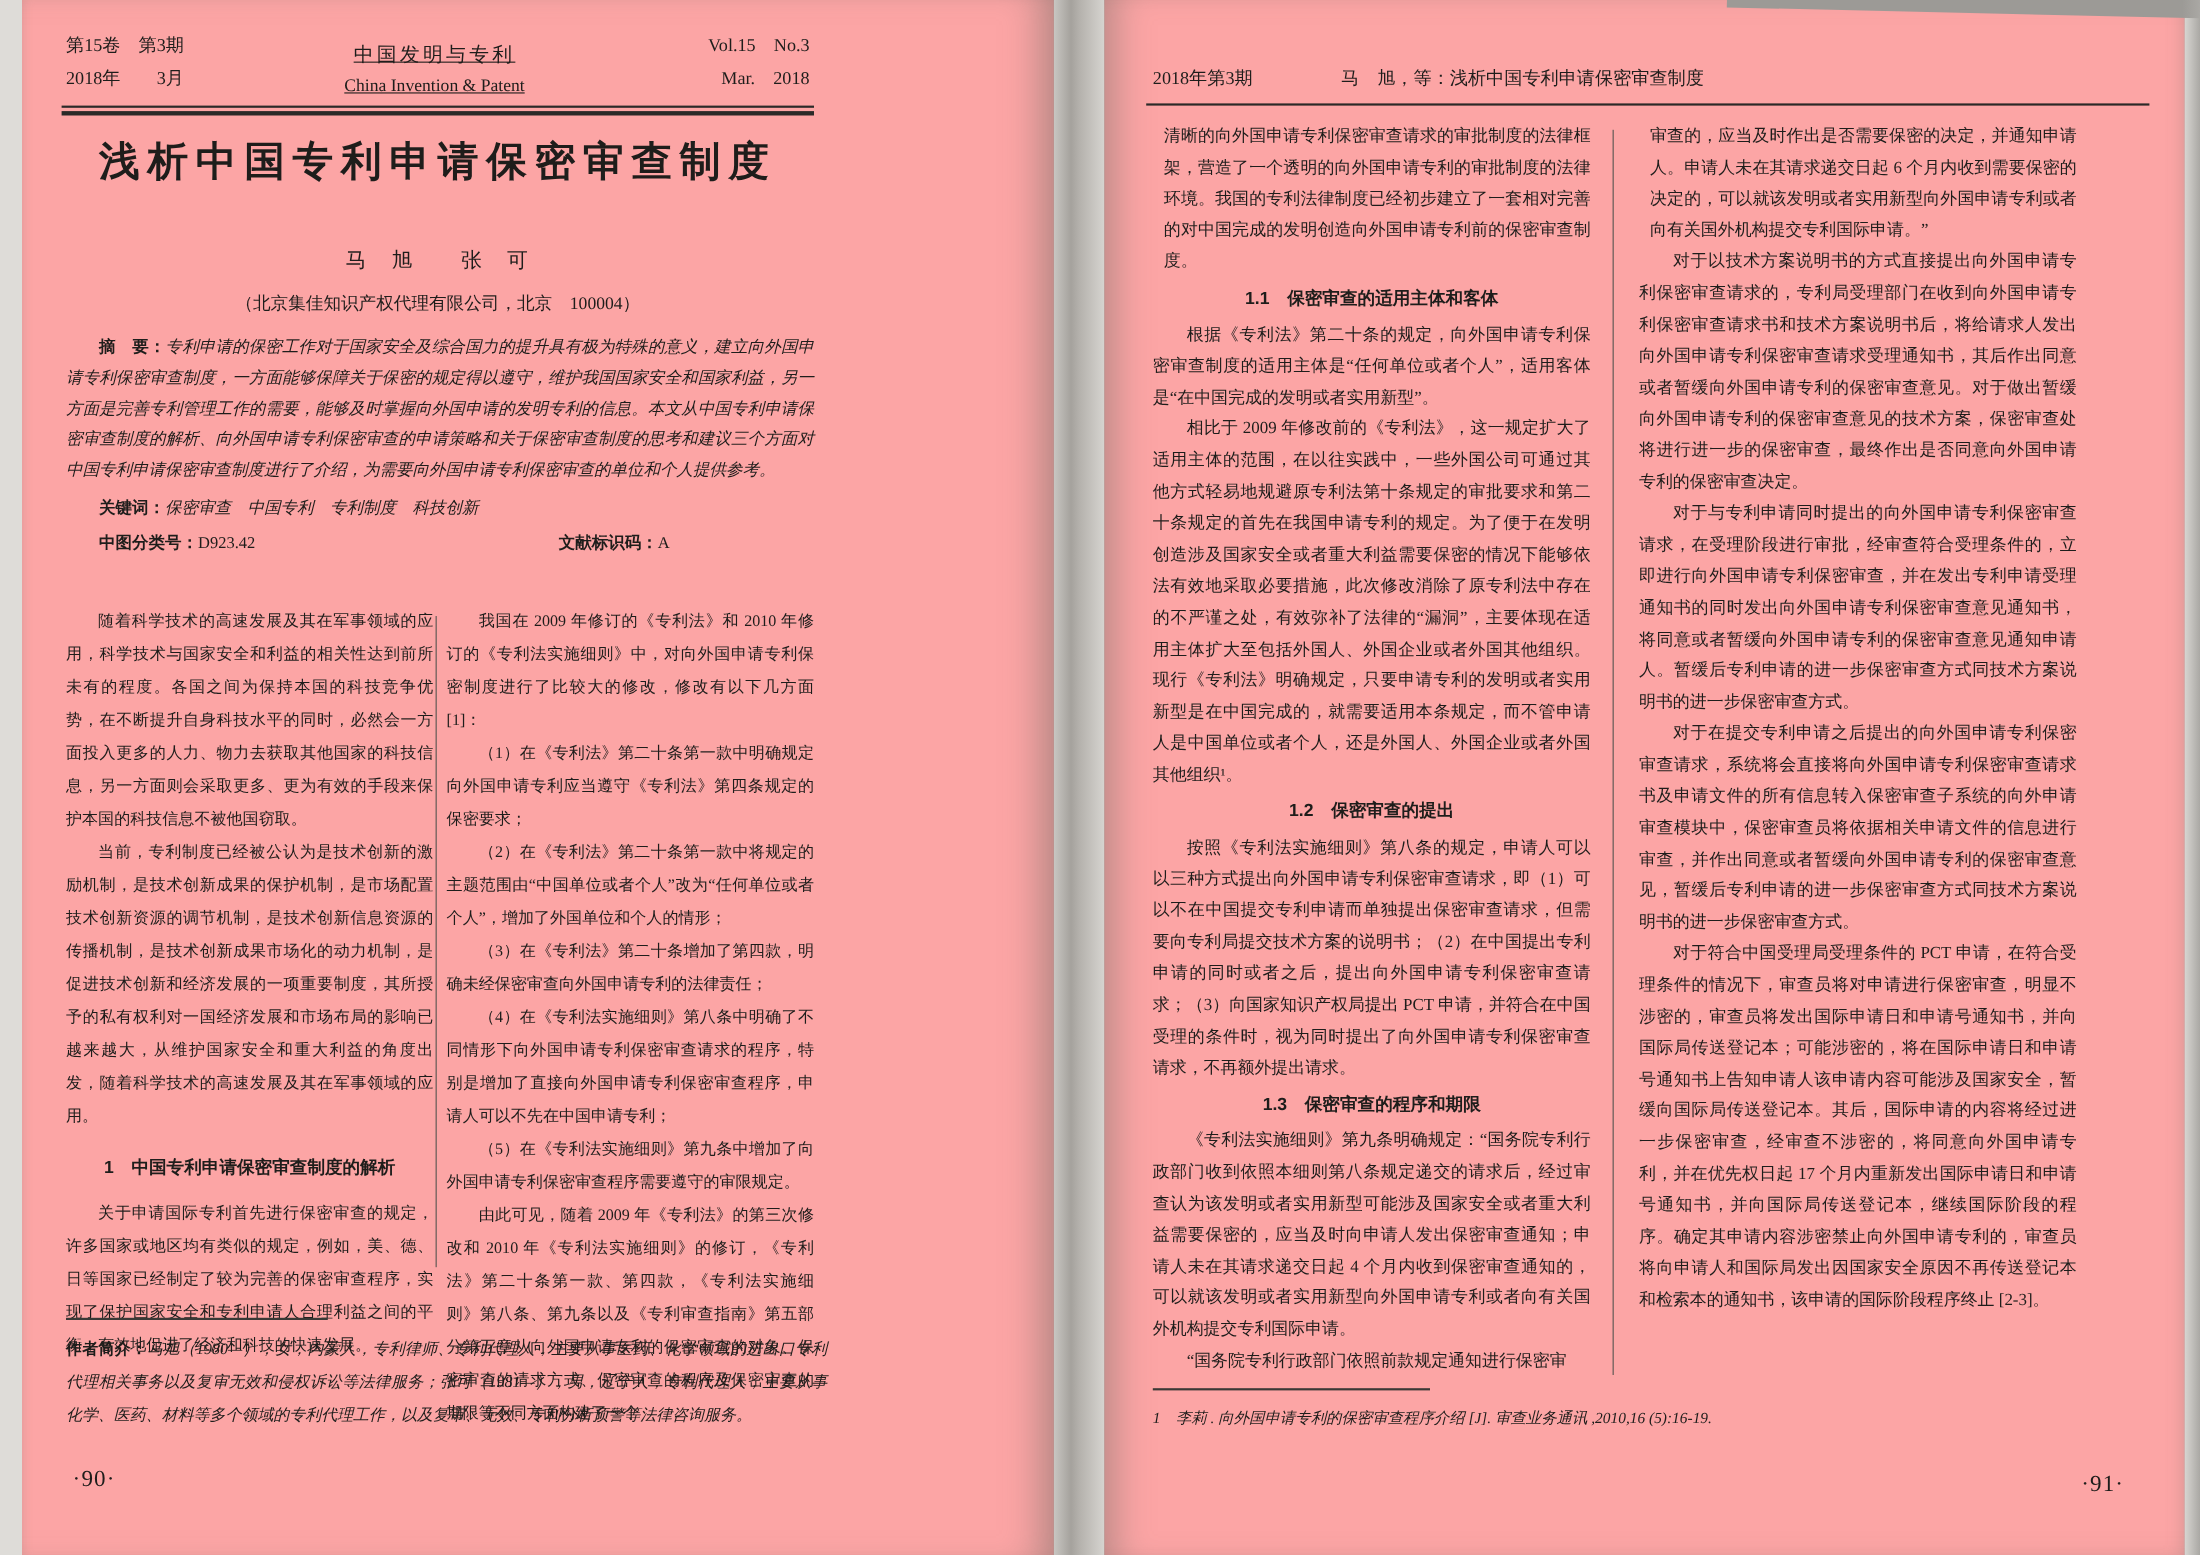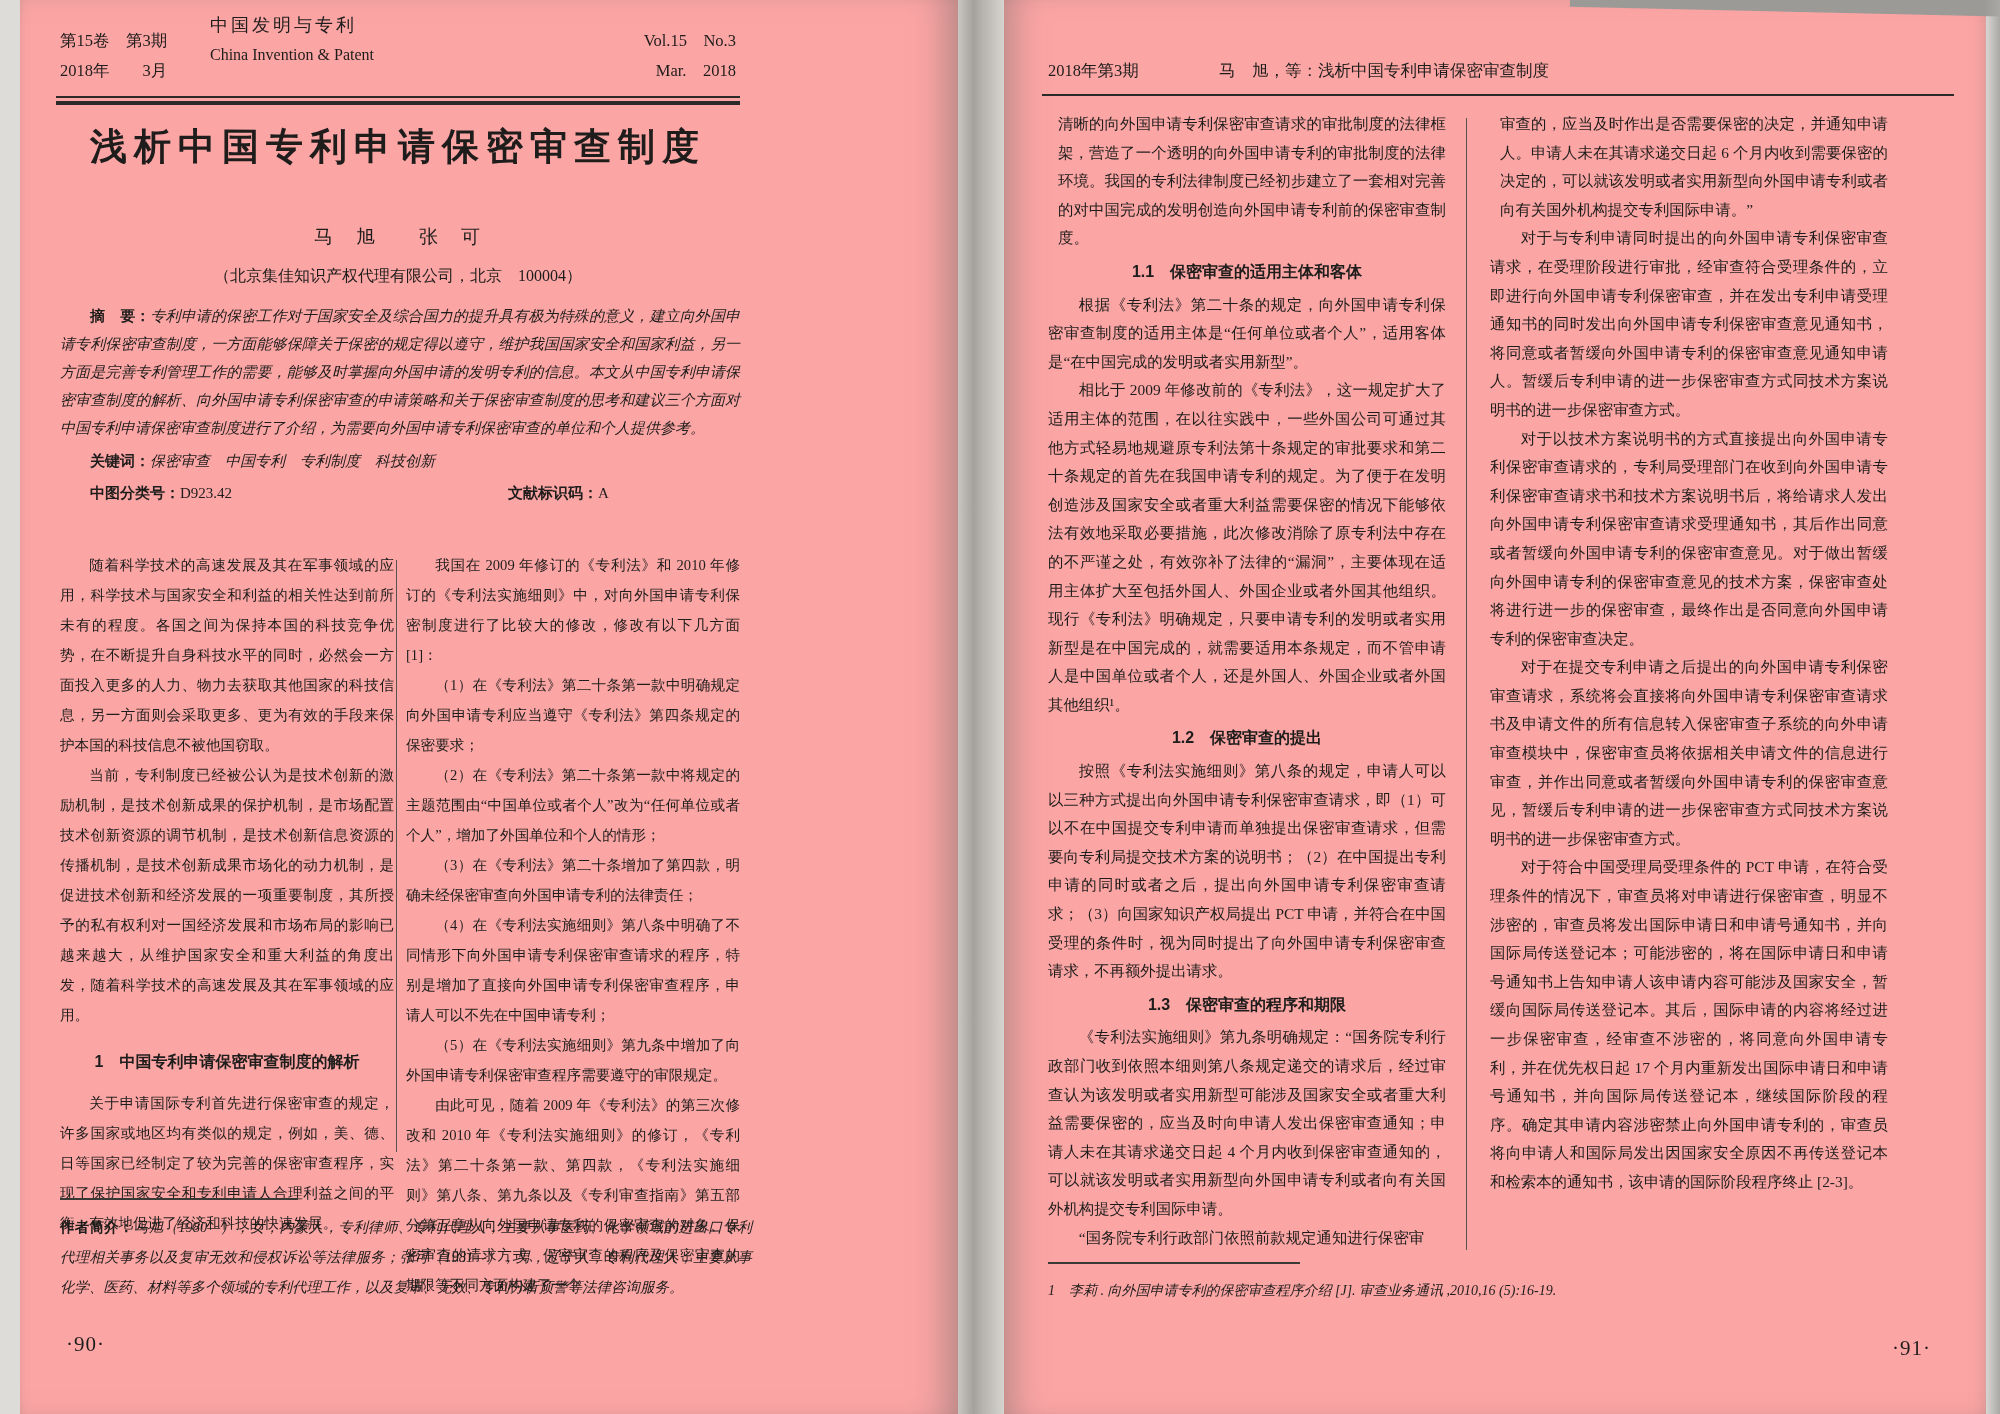--- a/index.html
+++ b/index.html
@@ -18,21 +18,21 @@
   .edge-right { position:absolute; top:0; right:0; width:16px; height:1414px;
     background:linear-gradient(90deg,rgba(0,0,0,0),#aaa8a4); }
   .corner-sliver { position:absolute; top:-10px; right:-30px; width:460px; height:22px;
     background:#9c9a96; transform:rotate(1.3deg); }
   .spine-line { position:absolute; left:753px; top:-6px; width:2px; height:112px;
     background:#b9b6b1; transform:rotate(7deg); }
 
   
   .hdr-block { position:absolute; font-size:16.5px; line-height:30px; }
   .hdr-left   { left:40px; top:26px; }
-  .hdr-center { left:190px; top:10px; width:370px; text-align:left; }
+  .hdr-center { left:190px; top:34px; width:370px; text-align:center;text-decoration:underline; }
   .hdr-center .cn { font-size:18px; letter-spacing:3px; }
   .hdr-center .en { font-size:16px; }
   .hdr-right  { left:544px; top:26px; width:172px; text-align:right; }
   .rule-thin  { position:absolute; left:36px; top:96px;  width:684px; height:1.5px; background:#2b2a28; }
   .rule-thick { position:absolute; left:36px; top:101px; width:684px; height:3.5px; background:#2b2a28; }
 
   .art-title { position:absolute; left:36px; top:122px; width:684px; text-align:center;
     font-size:37px; font-weight:bold; letter-spacing:7px; }
   .art-authors { position:absolute; left:36px; top:224px; width:684px; text-align:center;
     font-size:19px; letter-spacing:2px; }
@@ -152,22 +152,22 @@
       <p class="blk blk-para">相比于 2009 年修改前的《专利法》，这一规定扩大了适用主体的范围，在以往实践中，一些外国公司可通过其他方式轻易地规避原专利法第十条规定的审批要求和第二十条规定的首先在我国申请专利的规定。为了便于在发明创造涉及国家安全或者重大利益需要保密的情况下能够依法有效地采取必要措施，此次修改消除了原专利法中存在的不严谨之处，有效弥补了法律的“漏洞”，主要体现在适用主体扩大至包括外国人、外国企业或者外国其他组织。现行《专利法》明确规定，只要申请专利的发明或者实用新型是在中国完成的，就需要适用本条规定，而不管申请人是中国单位或者个人，还是外国人、外国企业或者外国其他组织¹。</p>
       <p class="blk blk-heading">1.2　保密审查的提出</p>
       <p class="blk blk-para">按照《专利法实施细则》第八条的规定，申请人可以以三种方式提出向外国申请专利保密审查请求，即（1）可以不在中国提交专利申请而单独提出保密审查请求，但需要向专利局提交技术方案的说明书；（2）在中国提出专利申请的同时或者之后，提出向外国申请专利保密审查请求；（3）向国家知识产权局提出 PCT 申请，并符合在中国受理的条件时，视为同时提出了向外国申请专利保密审查请求，不再额外提出请求。</p>
       <p class="blk blk-heading">1.3　保密审查的程序和期限</p>
       <p class="blk blk-para">《专利法实施细则》第九条明确规定：“国务院专利行政部门收到依照本细则第八条规定递交的请求后，经过审查认为该发明或者实用新型可能涉及国家安全或者重大利益需要保密的，应当及时向申请人发出保密审查通知；申请人未在其请求递交日起 4 个月内收到保密审查通知的，可以就该发明或者实用新型向外国申请专利或者向有关国外机构提交专利国际申请。</p>
       <p class="blk blk-para">“国务院专利行政部门依照前款规定通知进行保密审</p>
     </div>
   <div class="divider-right"></div>
   <div class="coltext col-d">
       <p class="blk blk-cont">审查的，应当及时作出是否需要保密的决定，并通知申请人。申请人未在其请求递交日起 6 个月内收到需要保密的决定的，可以就该发明或者实用新型向外国申请专利或者向有关国外机构提交专利国际申请。”</p>
+      <p class="blk blk-para">对于以技术方案说明书的方式直接提出向外国申请专利保密审查请求的，专利局受理部门在收到向外国申请专利保密审查请求书和技术方案说明书后，将给请求人发出向外国申请专利保密审查请求受理通知书，其后作出同意或者暂缓向外国申请专利的保密审查意见。对于做出暂缓向外国申请专利的保密审查意见的技术方案，保密审查处将进行进一步的保密审查，最终作出是否同意向外国申请专利的保密审查决定。</p>
       <p class="blk blk-para">对于与专利申请同时提出的向外国申请专利保密审查请求，在受理阶段进行审批，经审查符合受理条件的，立即进行向外国申请专利保密审查，并在发出专利申请受理通知书的同时发出向外国申请专利保密审查意见通知书，将同意或者暂缓向外国申请专利的保密审查意见通知申请人。暂缓后专利申请的进一步保密审查方式同技术方案说明书的进一步保密审查方式。</p>
-      <p class="blk blk-para">对于以技术方案说明书的方式直接提出向外国申请专利保密审查请求的，专利局受理部门在收到向外国申请专利保密审查请求书和技术方案说明书后，将给请求人发出向外国申请专利保密审查请求受理通知书，其后作出同意或者暂缓向外国申请专利的保密审查意见。对于做出暂缓向外国申请专利的保密审查意见的技术方案，保密审查处将进行进一步的保密审查，最终作出是否同意向外国申请专利的保密审查决定。</p>
       <p class="blk blk-para">对于在提交专利申请之后提出的向外国申请专利保密审查请求，系统将会直接将向外国申请专利保密审查请求书及申请文件的所有信息转入保密审查子系统的向外申请审查模块中，保密审查员将依据相关申请文件的信息进行审查，并作出同意或者暂缓向外国申请专利的保密审查意见，暂缓后专利申请的进一步保密审查方式同技术方案说明书的进一步保密审查方式。</p>
       <p class="blk blk-para">对于符合中国受理局受理条件的 PCT 申请，在符合受理条件的情况下，审查员将对申请进行保密审查，明显不涉密的，审查员将发出国际申请日和申请号通知书，并向国际局传送登记本；可能涉密的，将在国际申请日和申请号通知书上告知申请人该申请内容可能涉及国家安全，暂缓向国际局传送登记本。其后，国际申请的内容将经过进一步保密审查，经审查不涉密的，将同意向外国申请专利，并在优先权日起 17 个月内重新发出国际申请日和申请号通知书，并向国际局传送登记本，继续国际阶段的程序。确定其申请内容涉密禁止向外国申请专利的，审查员将向申请人和国际局发出因国家安全原因不再传送登记本和检索本的通知书，该申请的国际阶段程序终止 [2-3]。</p>
     </div>
 
   <div class="fn-rule"></div>
   <div class="footnote kai">1　李莉 . 向外国申请专利的保密审查程序介绍 [J]. 审查业务通讯 ,2010,16 (5):16-19.</div>
 
   <div class="pagenum pagenum-right">·91·</div>
 </div>
 

